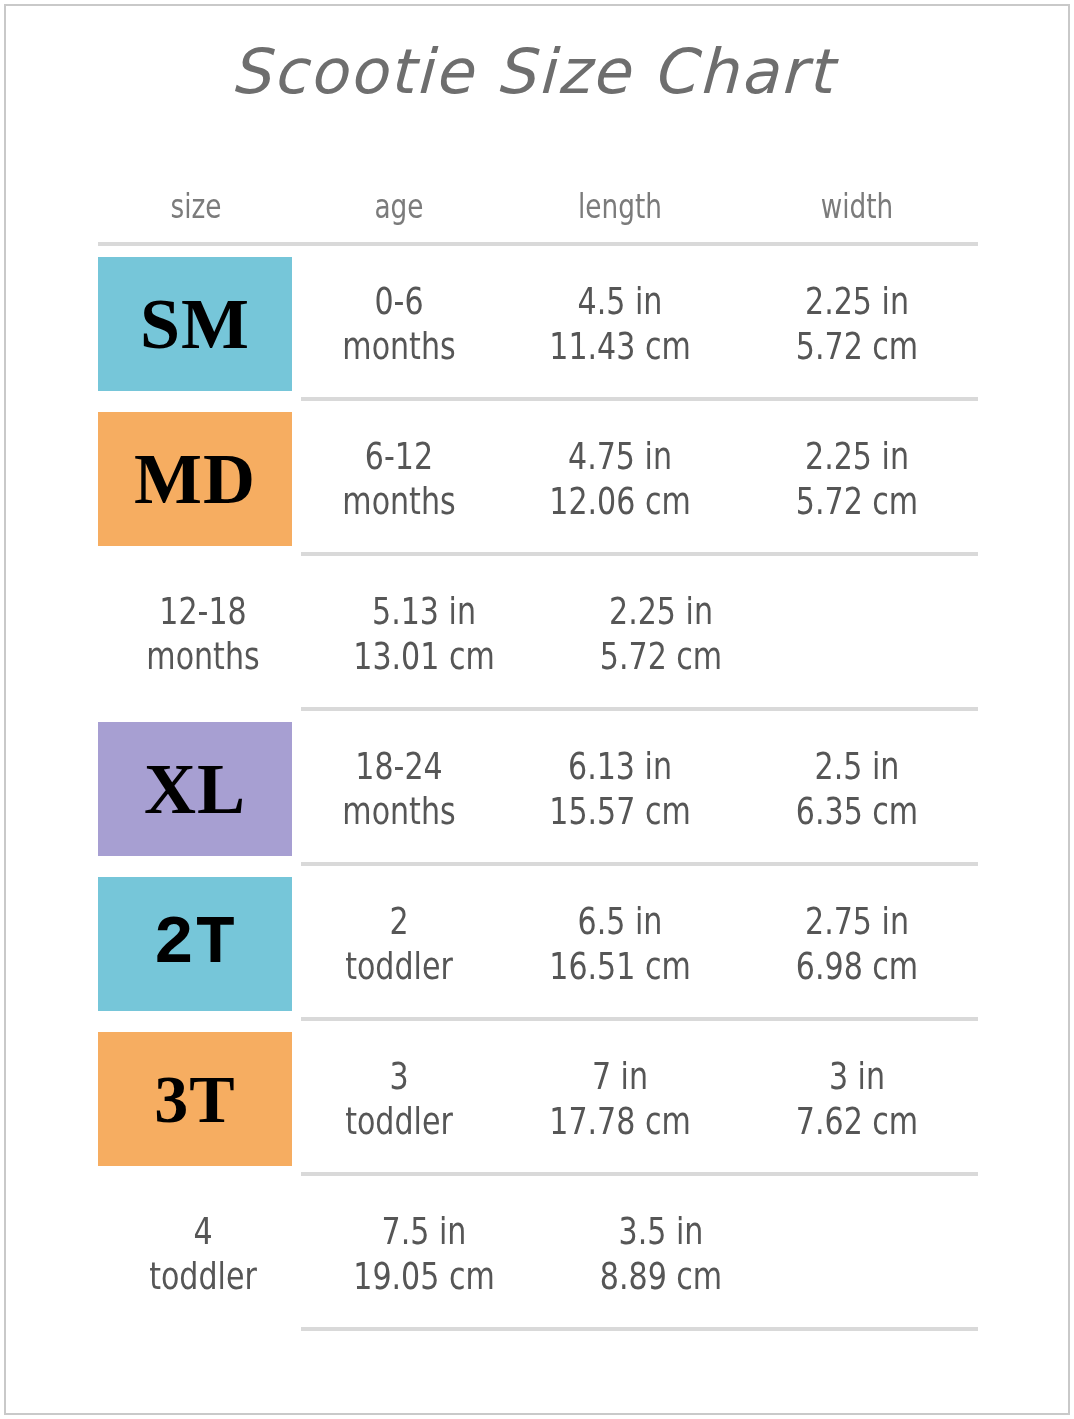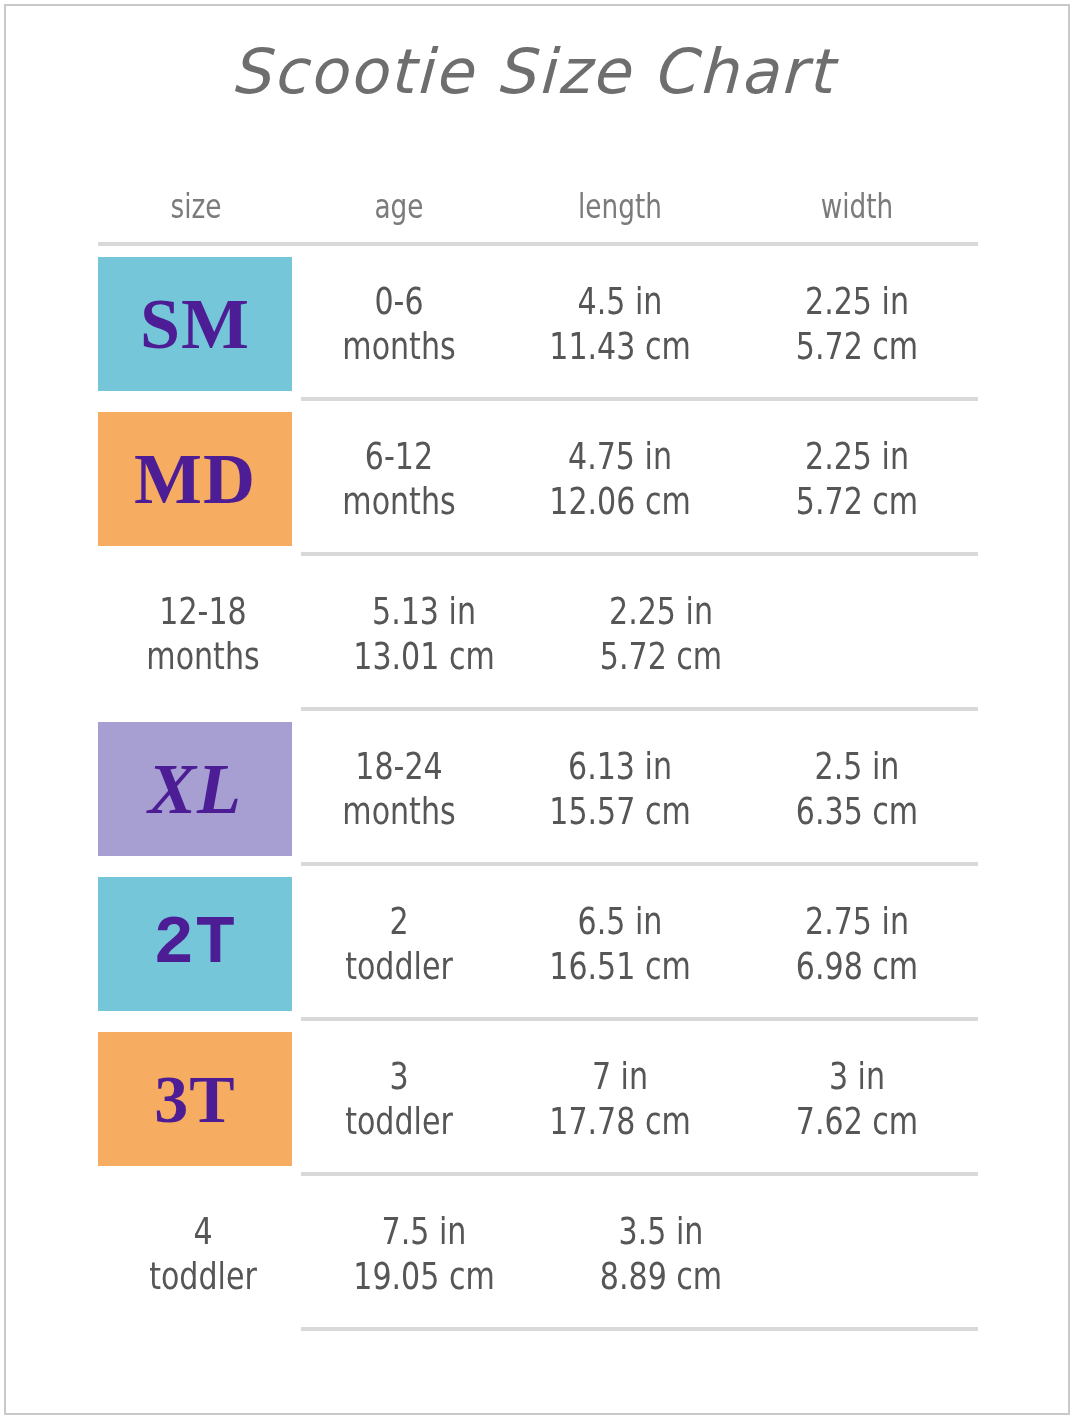--- a/index.html
+++ b/index.html
@@ -100,21 +100,21 @@
     align-items: center;
     justify-content: flex-start;
   }
 
   .badge {
     width: 194px;
     height: 134px;
     display: flex;
     align-items: center;
     justify-content: center;
-    color: #4c1d95;
+    color: #000000;
     font-family: "Liberation Serif", "DejaVu Serif", serif;
     font-weight: 700;
     font-size: 72px;
     line-height: 1;
     letter-spacing: 1px;
     user-select: none;
   }
 
   .badge.sm-type  { font-size: 72px; }
   .badge.num-type { font-size: 68px; }
@@ -206,21 +206,21 @@
               <span class="l2">13.01 cm</span>
             </div>
             <div class="data-cell col-width">
               <span class="l1">2.25 in</span>
               <span class="l2">5.72 cm</span>
             </div>
             <div class="row-rule"></div>
           </div>
           <div class="row">
             <div class="badge-cell">
-              <div class="badge sm-type" style="background: rgb(167, 159, 210); font-style: italic;">XL</div>
+              <div class="badge sm-type" style="background: rgb(167, 159, 210);">XL</div>
             </div>
             <div class="data-cell col-age">
               <span class="l1">18-24</span>
               <span class="l2">months</span>
             </div>
             <div class="data-cell col-length">
               <span class="l1">6.13 in</span>
               <span class="l2">15.57 cm</span>
             </div>
             <div class="data-cell col-width">

